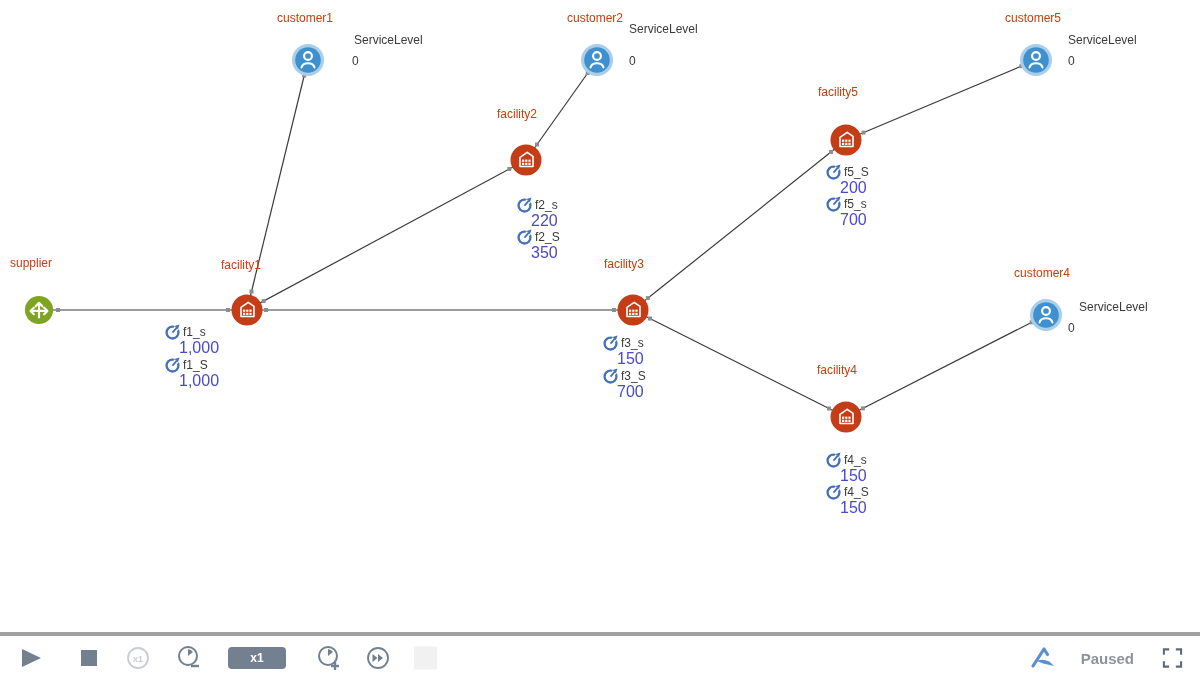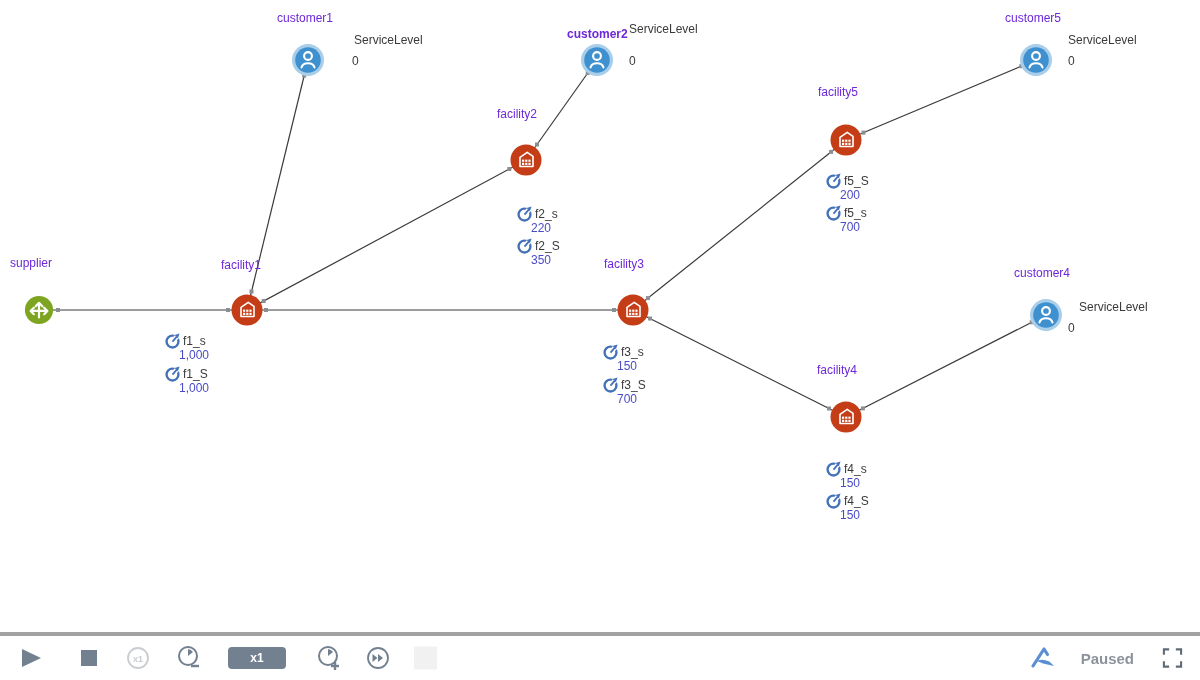--- a/index.html
+++ b/index.html
@@ -1,27 +1,27 @@
 <!DOCTYPE html>
 <html><head>
 <meta charset="utf-8">
 <style>
   * { margin:0; padding:0; box-sizing:border-box; }
   html,body { width:1200px; height:680px; overflow:hidden; background:#fff;
     font-family:"Liberation Sans", sans-serif; }
   .canvas { position:relative; width:1200px; height:632px; background:#ffffff; }
   .edges { position:absolute; left:0; top:0; }
   .node-icon { position:absolute; }
-  .node-label { position:absolute; font-size:12px; color:#6d28d9; white-space:nowrap; }
+  .node-label { position:absolute; font-size:12px; color:#c2410c; white-space:nowrap; }
   .sl-label { position:absolute; font-size:12px; color:#3a3a3a; white-space:nowrap; }
   .sl-value { position:absolute; font-size:12px; color:#3a3a3a; }
-  .gauge { position:absolute; white-space:nowrap;margin-top:9px; }
+  .gauge { position:absolute; white-space:nowrap; }
   .gauge-row { display:flex; align-items:center; gap:2px; }
   .gauge-name { font-size:12px; color:#3a3a3a; }
-  .gauge-value { font-size:12px; color:#4a4ac6; margin-left:15px; margin-top:-1px; }
+  .gauge-value { font-size:16px; color:#4a4ac6; margin-left:15px; margin-top:-1px; }
   .toolbar { position:relative; width:1200px; height:48px; background:#ffffff;
     border-top:4px solid #a2a2a2; }
   .tb { position:absolute; top:50%; transform:translateY(-50%); display:flex;
     align-items:center; justify-content:center; cursor:pointer; }
   .speed-badge { width:58px; height:22px; background:#72808f; border-radius:4px;
     color:#ffffff; font-size:12px; font-weight:bold; text-align:center; line-height:22px; }
   .blank-btn { width:23px; height:23px; background:#f1f1f1; }
   .status-text { font-size:15px; font-weight:bold; color:#8d939c; }
 </style>
 </head>
@@ -171,21 +171,21 @@
   <div class="sl-value" style="left:352px; top:54px;">0</div>
 
   <div class="node-icon" style="left:580px; top:43px;">
     <svg width="34" height="34" viewBox="0 0 34 34">
       <circle cx="17" cy="17" r="16" fill="#a8ceea"></circle>
       <circle cx="17" cy="17" r="12.8" fill="#3f90cf"></circle>
       <circle cx="17" cy="13" r="3.9" fill="none" stroke="#ffffff" stroke-width="2.1"></circle>
       <path d="M10.5 24.5 C12 18.8 22 18.8 23.5 24.5" fill="none" stroke="#ffffff" stroke-width="2.1" stroke-linecap="round"></path>
     </svg>
   </div>
-  <div class="node-label" style="left:567px; top:27px;font-weight:bold;">customer2</div>
+  <div class="node-label" style="left:567px; top:11px;">customer2</div>
   <div class="sl-label" style="left:629px; top:22px;">ServiceLevel</div>
   <div class="sl-value" style="left:629px; top:54px;">0</div>
 
   <div class="node-icon" style="left:1029px; top:298px;">
     <svg width="34" height="34" viewBox="0 0 34 34">
       <circle cx="17" cy="17" r="16" fill="#a8ceea"></circle>
       <circle cx="17" cy="17" r="12.8" fill="#3f90cf"></circle>
       <circle cx="17" cy="13" r="3.9" fill="none" stroke="#ffffff" stroke-width="2.1"></circle>
       <path d="M10.5 24.5 C12 18.8 22 18.8 23.5 24.5" fill="none" stroke="#ffffff" stroke-width="2.1" stroke-linecap="round"></path>
     </svg>

